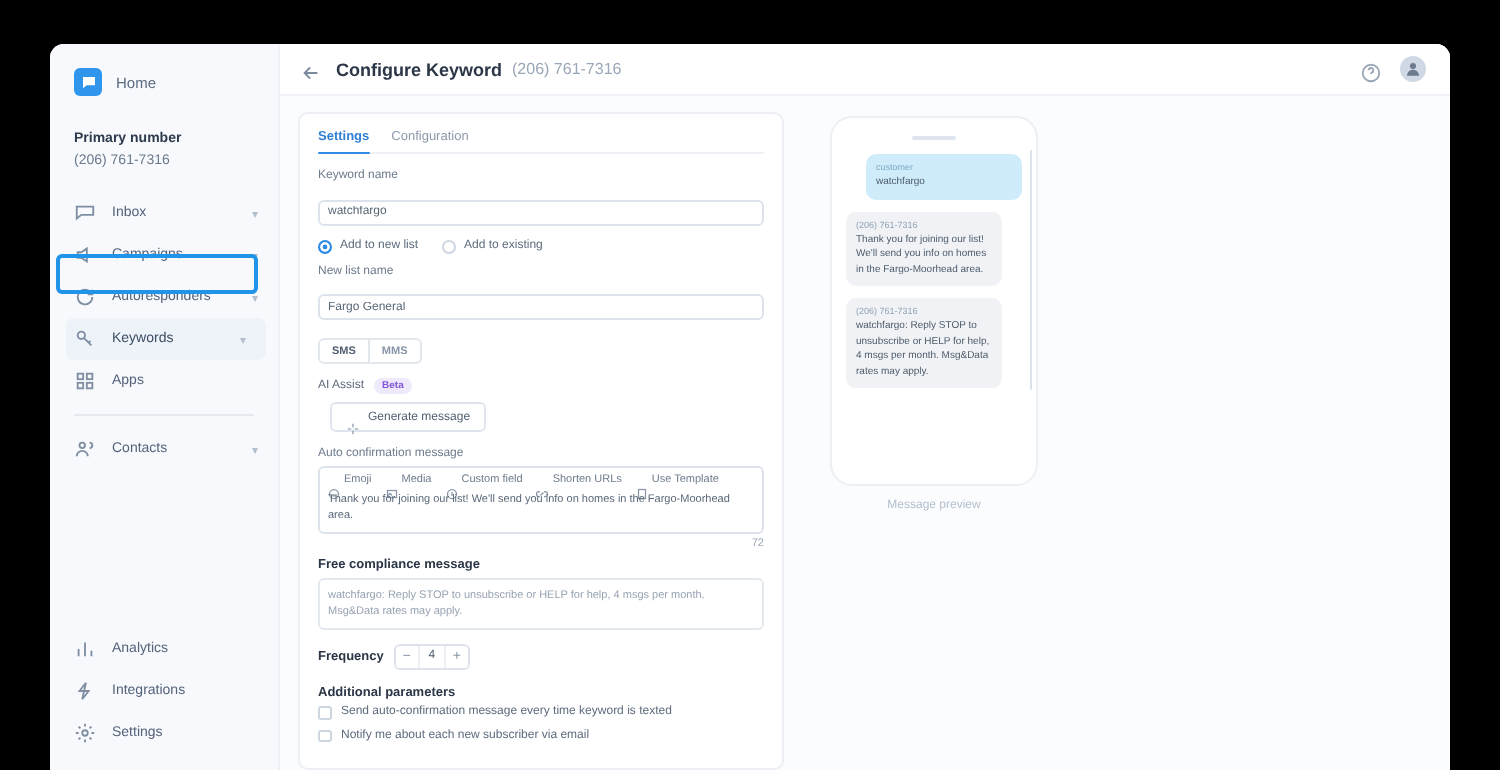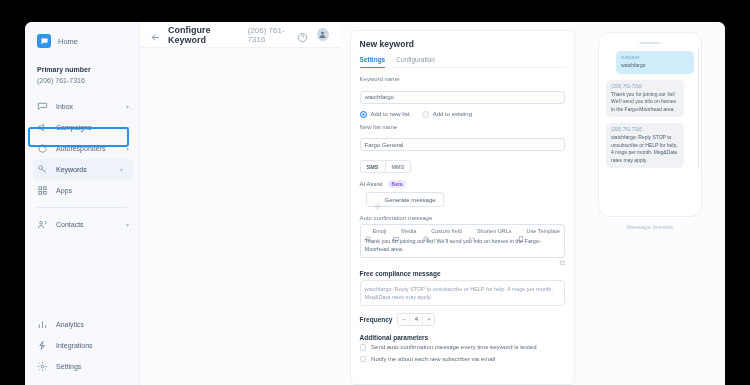--- a/index.html
+++ b/index.html
@@ -60,21 +60,21 @@
     position: absolute; left: 3px; top: 105px;
     width: 101px; height: 20px;
     border: 2.5px solid #1f94e8; border-radius: 3px;
     pointer-events: none;
   }
   .nav-sep { height: 1px; background: #e4e9f0; margin: 6px 12px; }
 
   .nav-bottom { position: absolute; bottom: 8px; left: 0; right: 0; }
 
   
-  .main { flex: 1; display: flex; flex-direction: row; background: #fbfcfe; min-width: 0; }
+  .main { flex: 1; display: flex; flex-direction: column; background: #fbfcfe; min-width: 0; }
   .topbar {
     height: 26px; background: #ffffff;
     display: flex; align-items: center;
     border-bottom: 1px solid #eef1f6;
     padding: 0 12px 0 10px;
   }
   .back-arrow { width: 11px; height: 11px; color: #7b8a9d; margin-right: 7px; }
   .page-title { font-size: 9px; font-weight: bold; color: #2b3647; }
   .page-sub { font-size: 8px; color: #9aa7b8; margin-left: 5px; }
   .top-spacer { flex: 1; }
@@ -330,21 +330,20 @@
         <svg width="9" height="9" viewBox="0 0 24 24" fill="#6b7a8d">
             <circle cx="12" cy="8" r="4"></circle>
             <path d="M4 21c0-4.4 3.6-8 8-8s8 3.6 8 8z"></path>
           </svg>
       </span>
     </div>
 
     <div class="content">
 
       <div class="card">
-        <div class="card-title">New keyword</div>
 
         <div class="tabs">
           <div class="tab active">Settings</div>
           <div class="tab">Configuration</div>
         </div>
 
         <div class="field-label">Keyword name</div>
         <input class="text-input" value="watchfargo" style="">
 
         <div class="radio-row">

